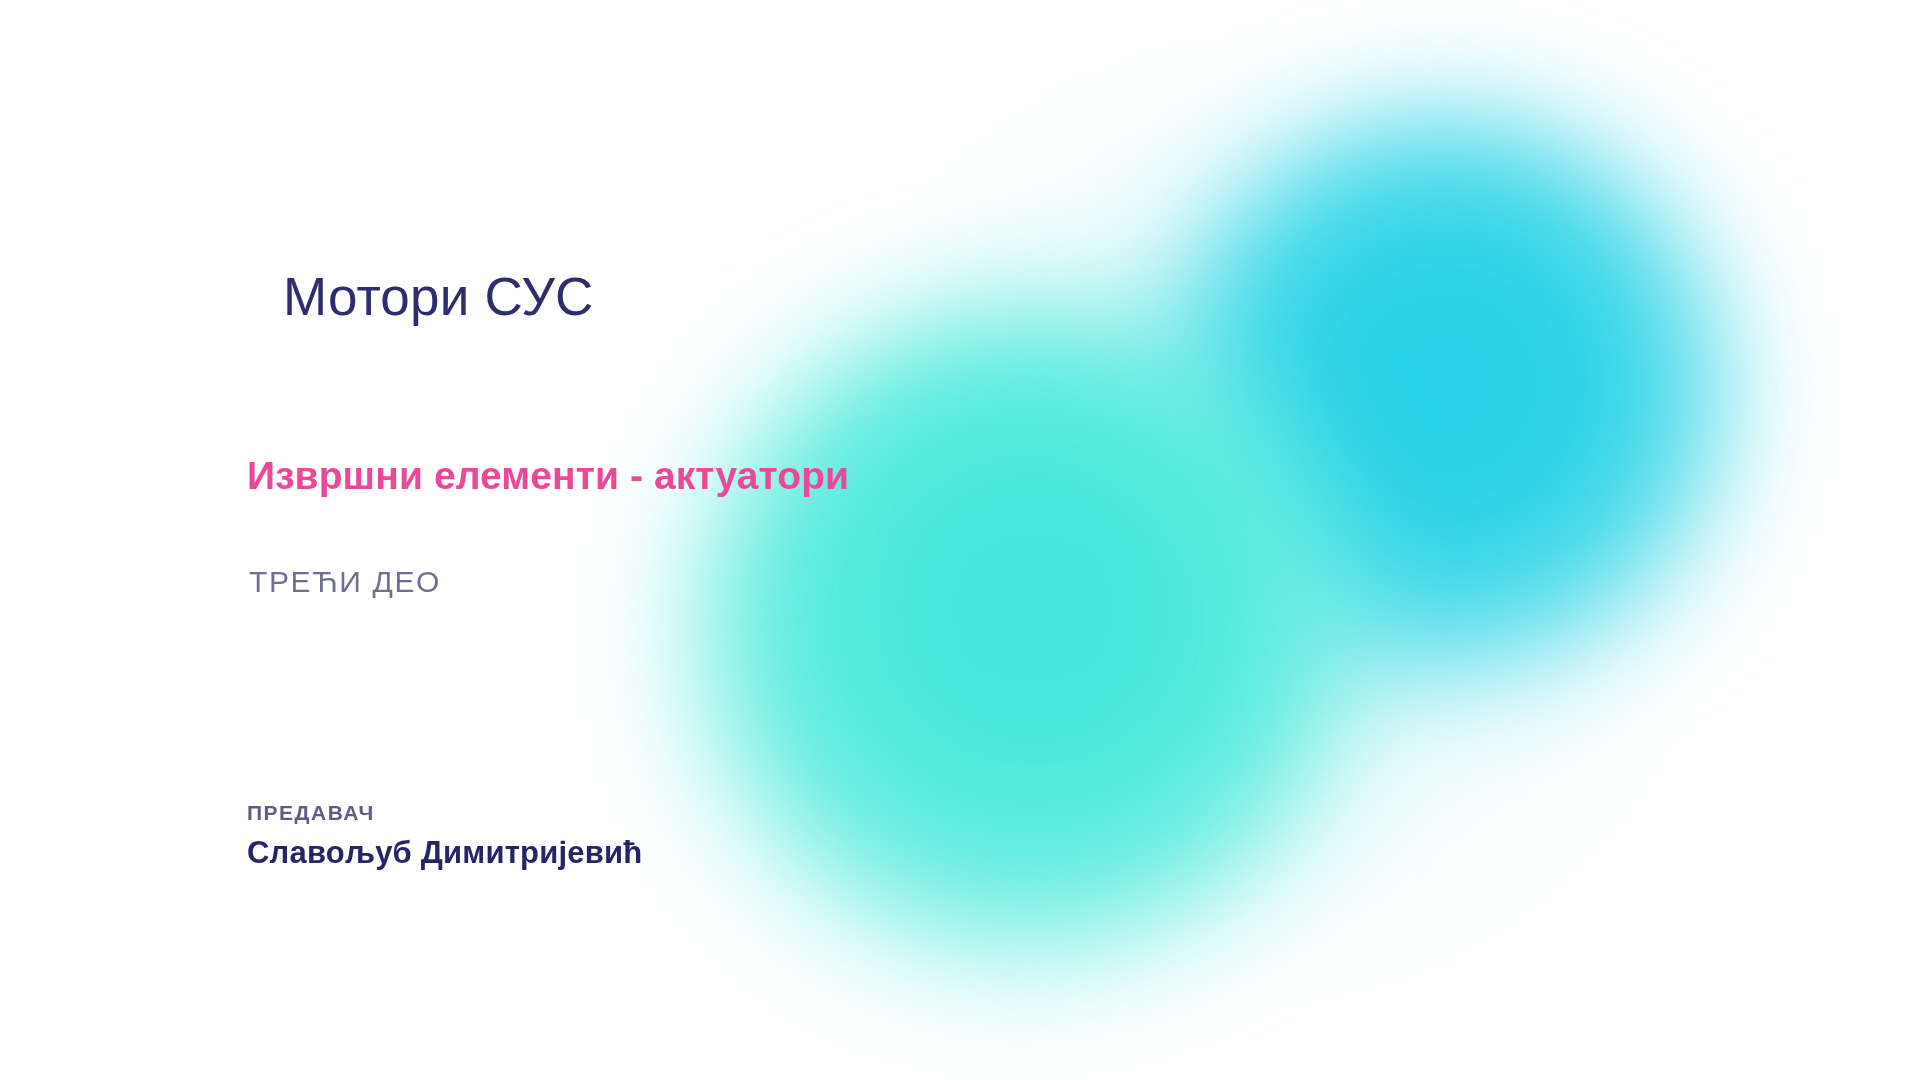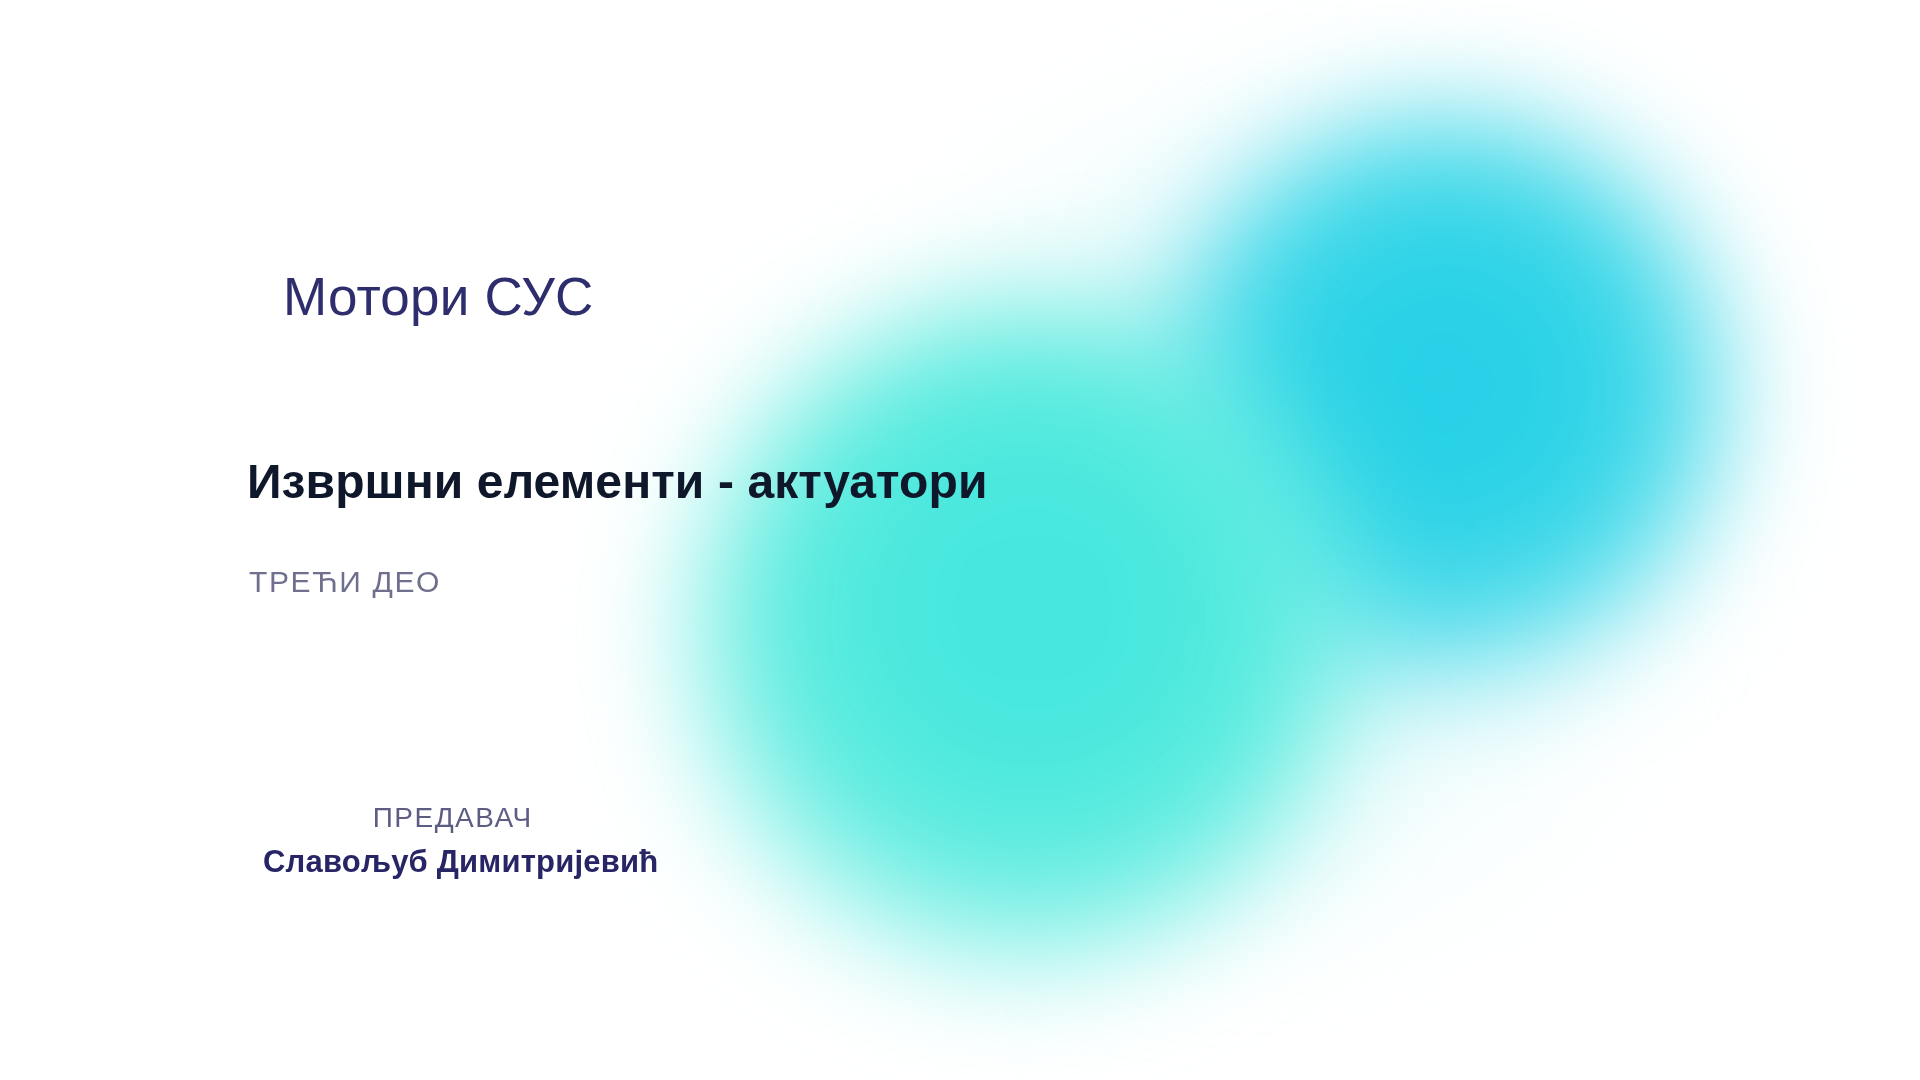--- a/index.html
+++ b/index.html
@@ -102,24 +102,24 @@
     color:#2e2d6d;
     white-space:nowrap;
     line-height:1.1;
     margin-left:36px;
   }
 
   #lecture-title {
     position:absolute;
     top:454px;
     left:0;
-    font-size:48px;
+    font-size:39px;
     font-weight:700;
     letter-spacing:0.1px;
-    color:#0f172a;
+    color:#ec4899;
     white-space:nowrap;
     line-height:1.15;
   }
 
   #part-label {
     position:absolute;
     top:565px;
     left:2px;
     font-size:30px;
     font-weight:400;
@@ -128,38 +128,36 @@
     white-space:nowrap;
   }
 
   #presenter-group {
     position:absolute;
     top:800px;
     left:0;
   }
 
   #presenter-role {
-    font-size:28px;
-    font-weight:400;
+    font-size:21px;
+    font-weight:700;
     letter-spacing:1.5px;
     color:#5d5d84;
     white-space:nowrap;
     line-height:1.25;
-    text-align:center;
   }
 
   #presenter-name {
     margin-top:8px;
     font-size:31px;
     font-weight:700;
     letter-spacing:0.2px;
     color:#272565;
     white-space:nowrap;
     line-height:1.2;
-    margin-left:16px;
   }
 </style>
 </head>
 <body>
 
 <div id="slide">
 
   <div class="blob-layer">
     <div class="blob" id="blob-halo"></div>
     <div class="blob" id="blob-cyan"></div>

